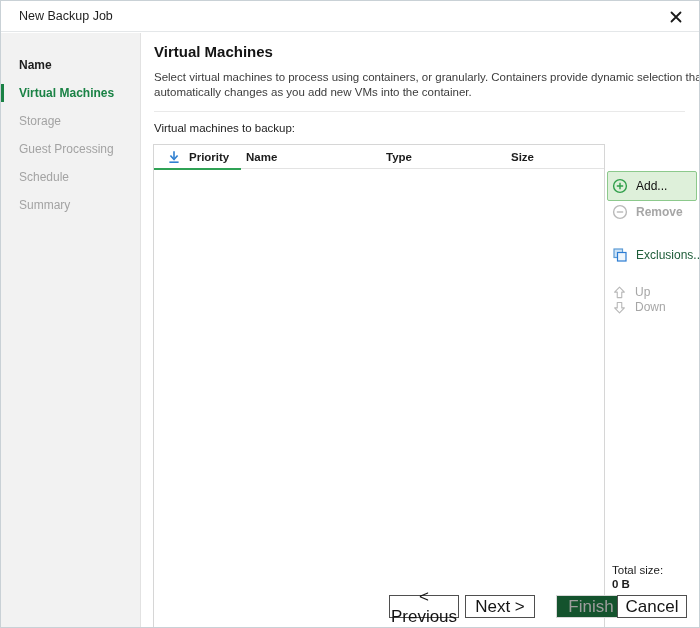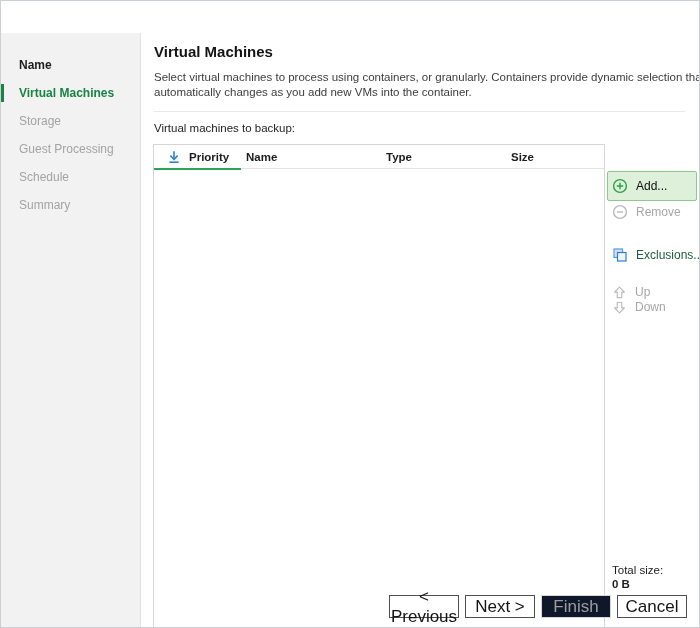--- a/index.html
+++ b/index.html
@@ -74,48 +74,58 @@
     position:absolute; left:0; width:90px; height:30px;
     display:flex; align-items:center; gap:8px; padding-left:5px;
     font-size:12px; color:#0f2e1d; cursor:pointer; background:transparent; border:none;
   }
   .action.disabled { color:#a6a6a6; cursor:default; }
   .action.highlighted {
     background:#def0da; border:1px solid #8cc98c; border-radius:2px; padding-left:4px;
     color:#0d0d0d;
   }
   .action.a-add        { top:138px; }
-  .action.a-remove     { top:164px; }
+  .action.a-remove     { top:164px;font-weight:bold; }
   .action.a-exclusions { top:207px; color:#1d5c38; }
   .action.a-up         { top:244px; }
   .action.a-down       { top:259px; }
 
   
   .total-size { position:absolute; left:470px; top:531px; font-size:11.5px; color:#1c1c1c; }
   .total-size .value { font-weight:bold; margin-top:2px; }
 
   
   .footer-btn {
     position:absolute; top:562px; width:70px; height:23px;
     font-family:"Liberation Sans", sans-serif; font-size:17px;
     background:#ffffff; border:1px solid #4f4f4f; color:#141414; cursor:pointer;
     display:flex; align-items:center; justify-content:center;
   }
   .footer-btn.b-previous { left:247px; }
   .footer-btn.b-next     { left:323px; }
-  .footer-btn.b-finish   { left:399px; background:#0f172a; border-color:#d8d8d8; color:#9d9d9d; cursor:default; }
+  .footer-btn.b-finish   { left:414px; background:#14532d; border-color:#d8d8d8; color:#9d9d9d; cursor:default; }
   .footer-btn.b-cancel   { left:475px; }
 
   .icon { display:inline-flex; flex:none; }
 </style>
 </head>
 <body>
 
 <div class="window">
 
+  <div class="titlebar">
+    <span class="title">New Backup Job</span>
+    <button class="close-btn">
+      <span class="icon">
+        <svg width="12" height="12" viewBox="0 0 12 12">
+            <path d="M1.5 1.5 L10.5 10.5 M10.5 1.5 L1.5 10.5" stroke="#1a1a1a" stroke-width="1.8" stroke-linecap="round"></path>
+          </svg>
+      </span>
+    </button>
+  </div>
 
   <div class="sidebar">
     <div class="side-item completed">
       <span>Name</span>
     </div>
     <div class="side-item active">
       <span class="active-bar"></span>
       <span>Virtual Machines</span>
     </div>
     <div class="side-item">

